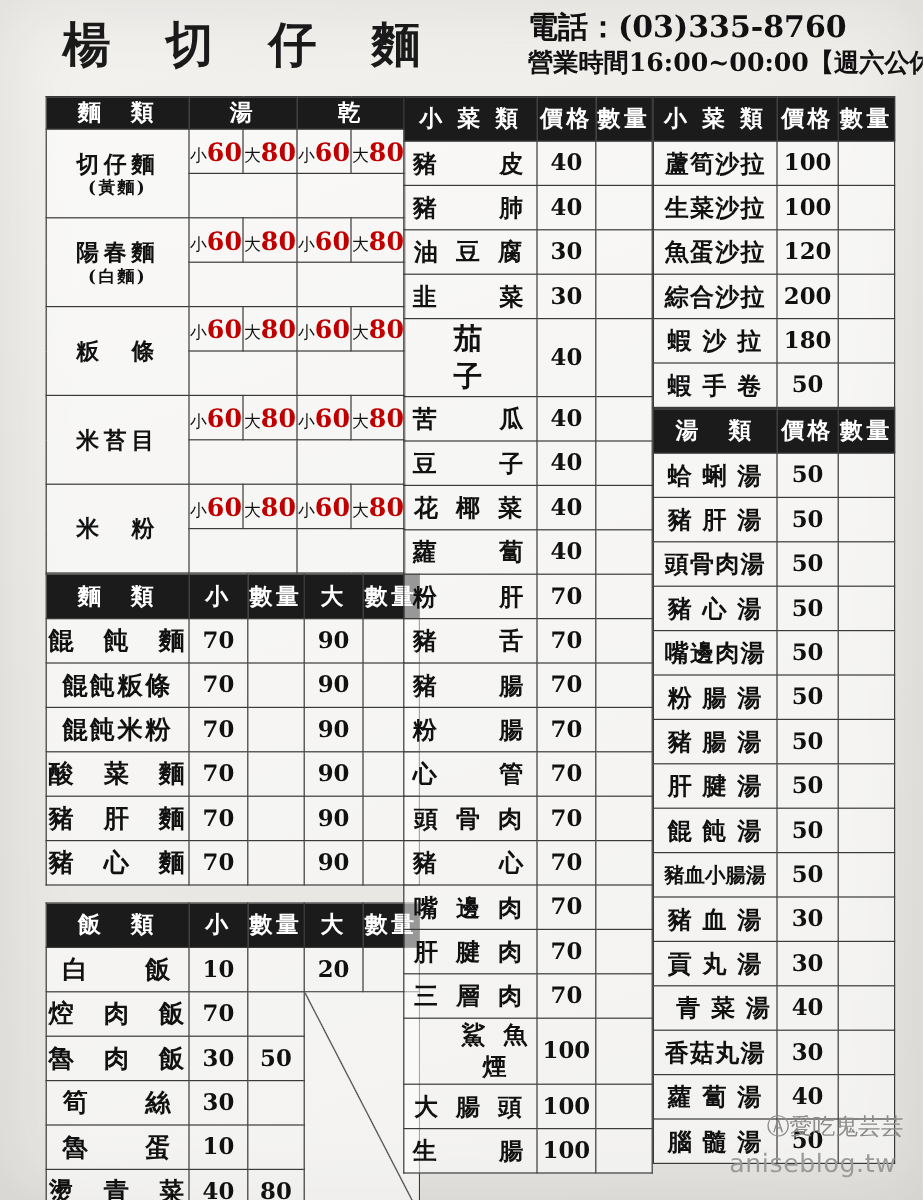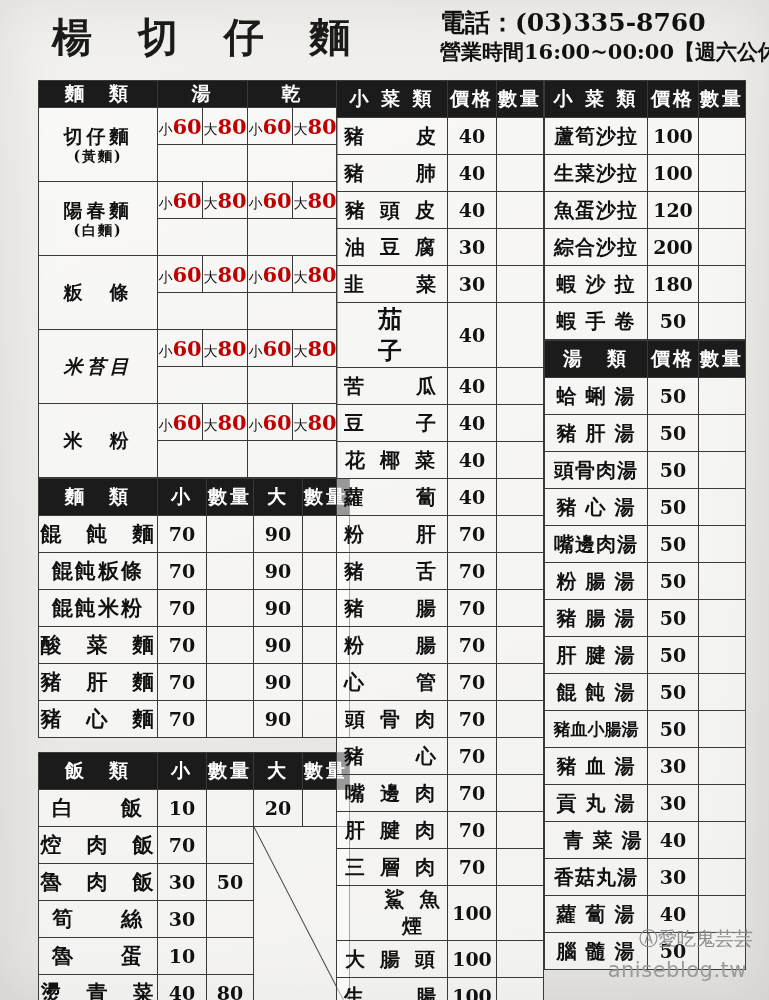--- a/index.html
+++ b/index.html
@@ -151,21 +151,21 @@
       <td class="pcell"><span class="sz">大</span><b>80</b></td>
       <td class="pcell"><span class="sz">小</span><b>60</b></td>
       <td class="pcell"><span class="sz">大</span><b>80</b></td>
     </tr>
     <tr>
       <td colspan="2" style="height:30px;"></td>
       <td colspan="2"></td>
     </tr>
 
     <tr>
-      <td class="name" rowspan="2" style="height:60px;font-style:italic;">
+      <td class="name" rowspan="2" style="height:60px;">
         <span>米苔目</span>
       </td>
       <td class="pcell" style="height:30px;"><span class="sz">小</span><b>60</b></td>
       <td class="pcell"><span class="sz">大</span><b>80</b></td>
       <td class="pcell"><span class="sz">小</span><b>60</b></td>
       <td class="pcell"><span class="sz">大</span><b>80</b></td>
     </tr>
     <tr>
       <td colspan="2" style="height:30px;"></td>
       <td colspan="2"></td>
@@ -297,25 +297,20 @@
           <td class="name" style="font-size:20px;">豬　　皮</td>
           <td class="price">40</td>
           <td class="qty"></td>
         </tr>
     <tr>
           <td class="name" style="font-size:20px;">豬　　肺</td>
           <td class="price">40</td>
           <td class="qty"></td>
         </tr>
     <tr>
-          <td class="name" style="font-size:20px;">豬 頭 皮</td>
-          <td class="price">40</td>
-          <td class="qty"></td>
-        </tr>
-    <tr>
           <td class="name" style="font-size:20px;">油 豆 腐</td>
           <td class="price">30</td>
           <td class="qty"></td>
         </tr>
     <tr>
           <td class="name" style="font-size:20px;">韭　　菜</td>
           <td class="price">30</td>
           <td class="qty"></td>
         </tr>
     <tr>

